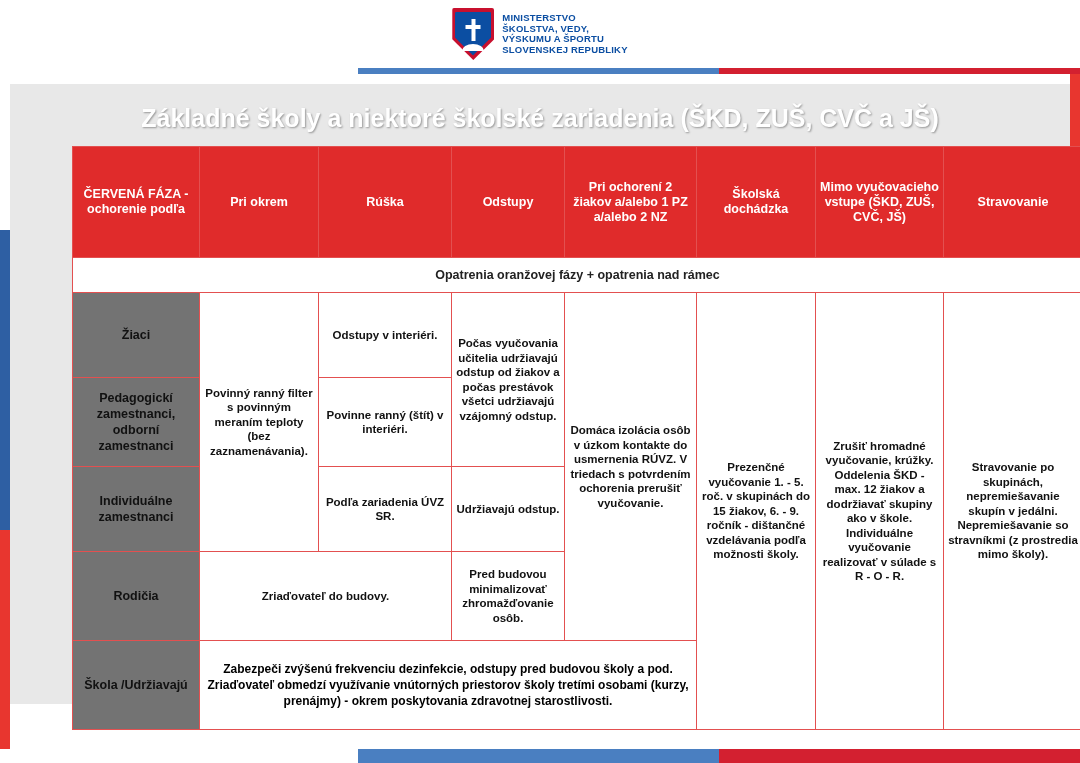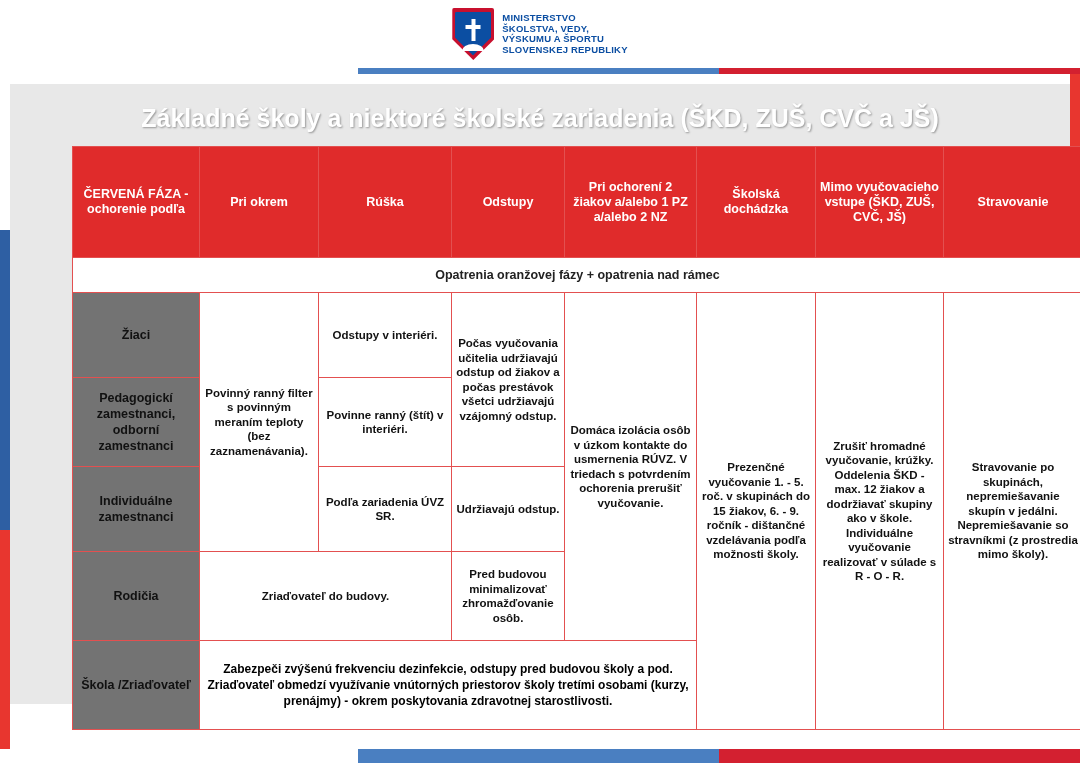--- a/index.html
+++ b/index.html
@@ -269,21 +269,21 @@
       <td class="cell">Udržiavajú odstup.</td>
     </tr>
 
     <tr>
       <td class="rowhdr" style="height:82px">Rodičia</td>
       <td class="cell" colspan="2">Zriaďovateľ do budovy.</td>
       <td class="cell">Pred budovou minimalizovať zhromažďovanie osôb.</td>
     </tr>
 
     <tr>
-      <td class="rowhdr" style="height:82px">Škola /Zriaďovateľ</td>
+      <td class="rowhdr" style="height:82px">Škola /Udržiavajú</td>
       <td class="wide" colspan="4">Zabezpeči zvýšenú frekvenciu dezinfekcie, odstupy pred budovou školy a pod. Zriaďovateľ obmedzí využívanie vnútorných priestorov školy tretími osobami (kurzy, prenájmy) - okrem poskytovania zdravotnej starostlivosti.</td>
     </tr>
   </tbody>
     </table>
 </div>
 
 <div class="bottombar">
   <div class="w"></div>
   <div class="b"></div>
   <div class="r"></div>

